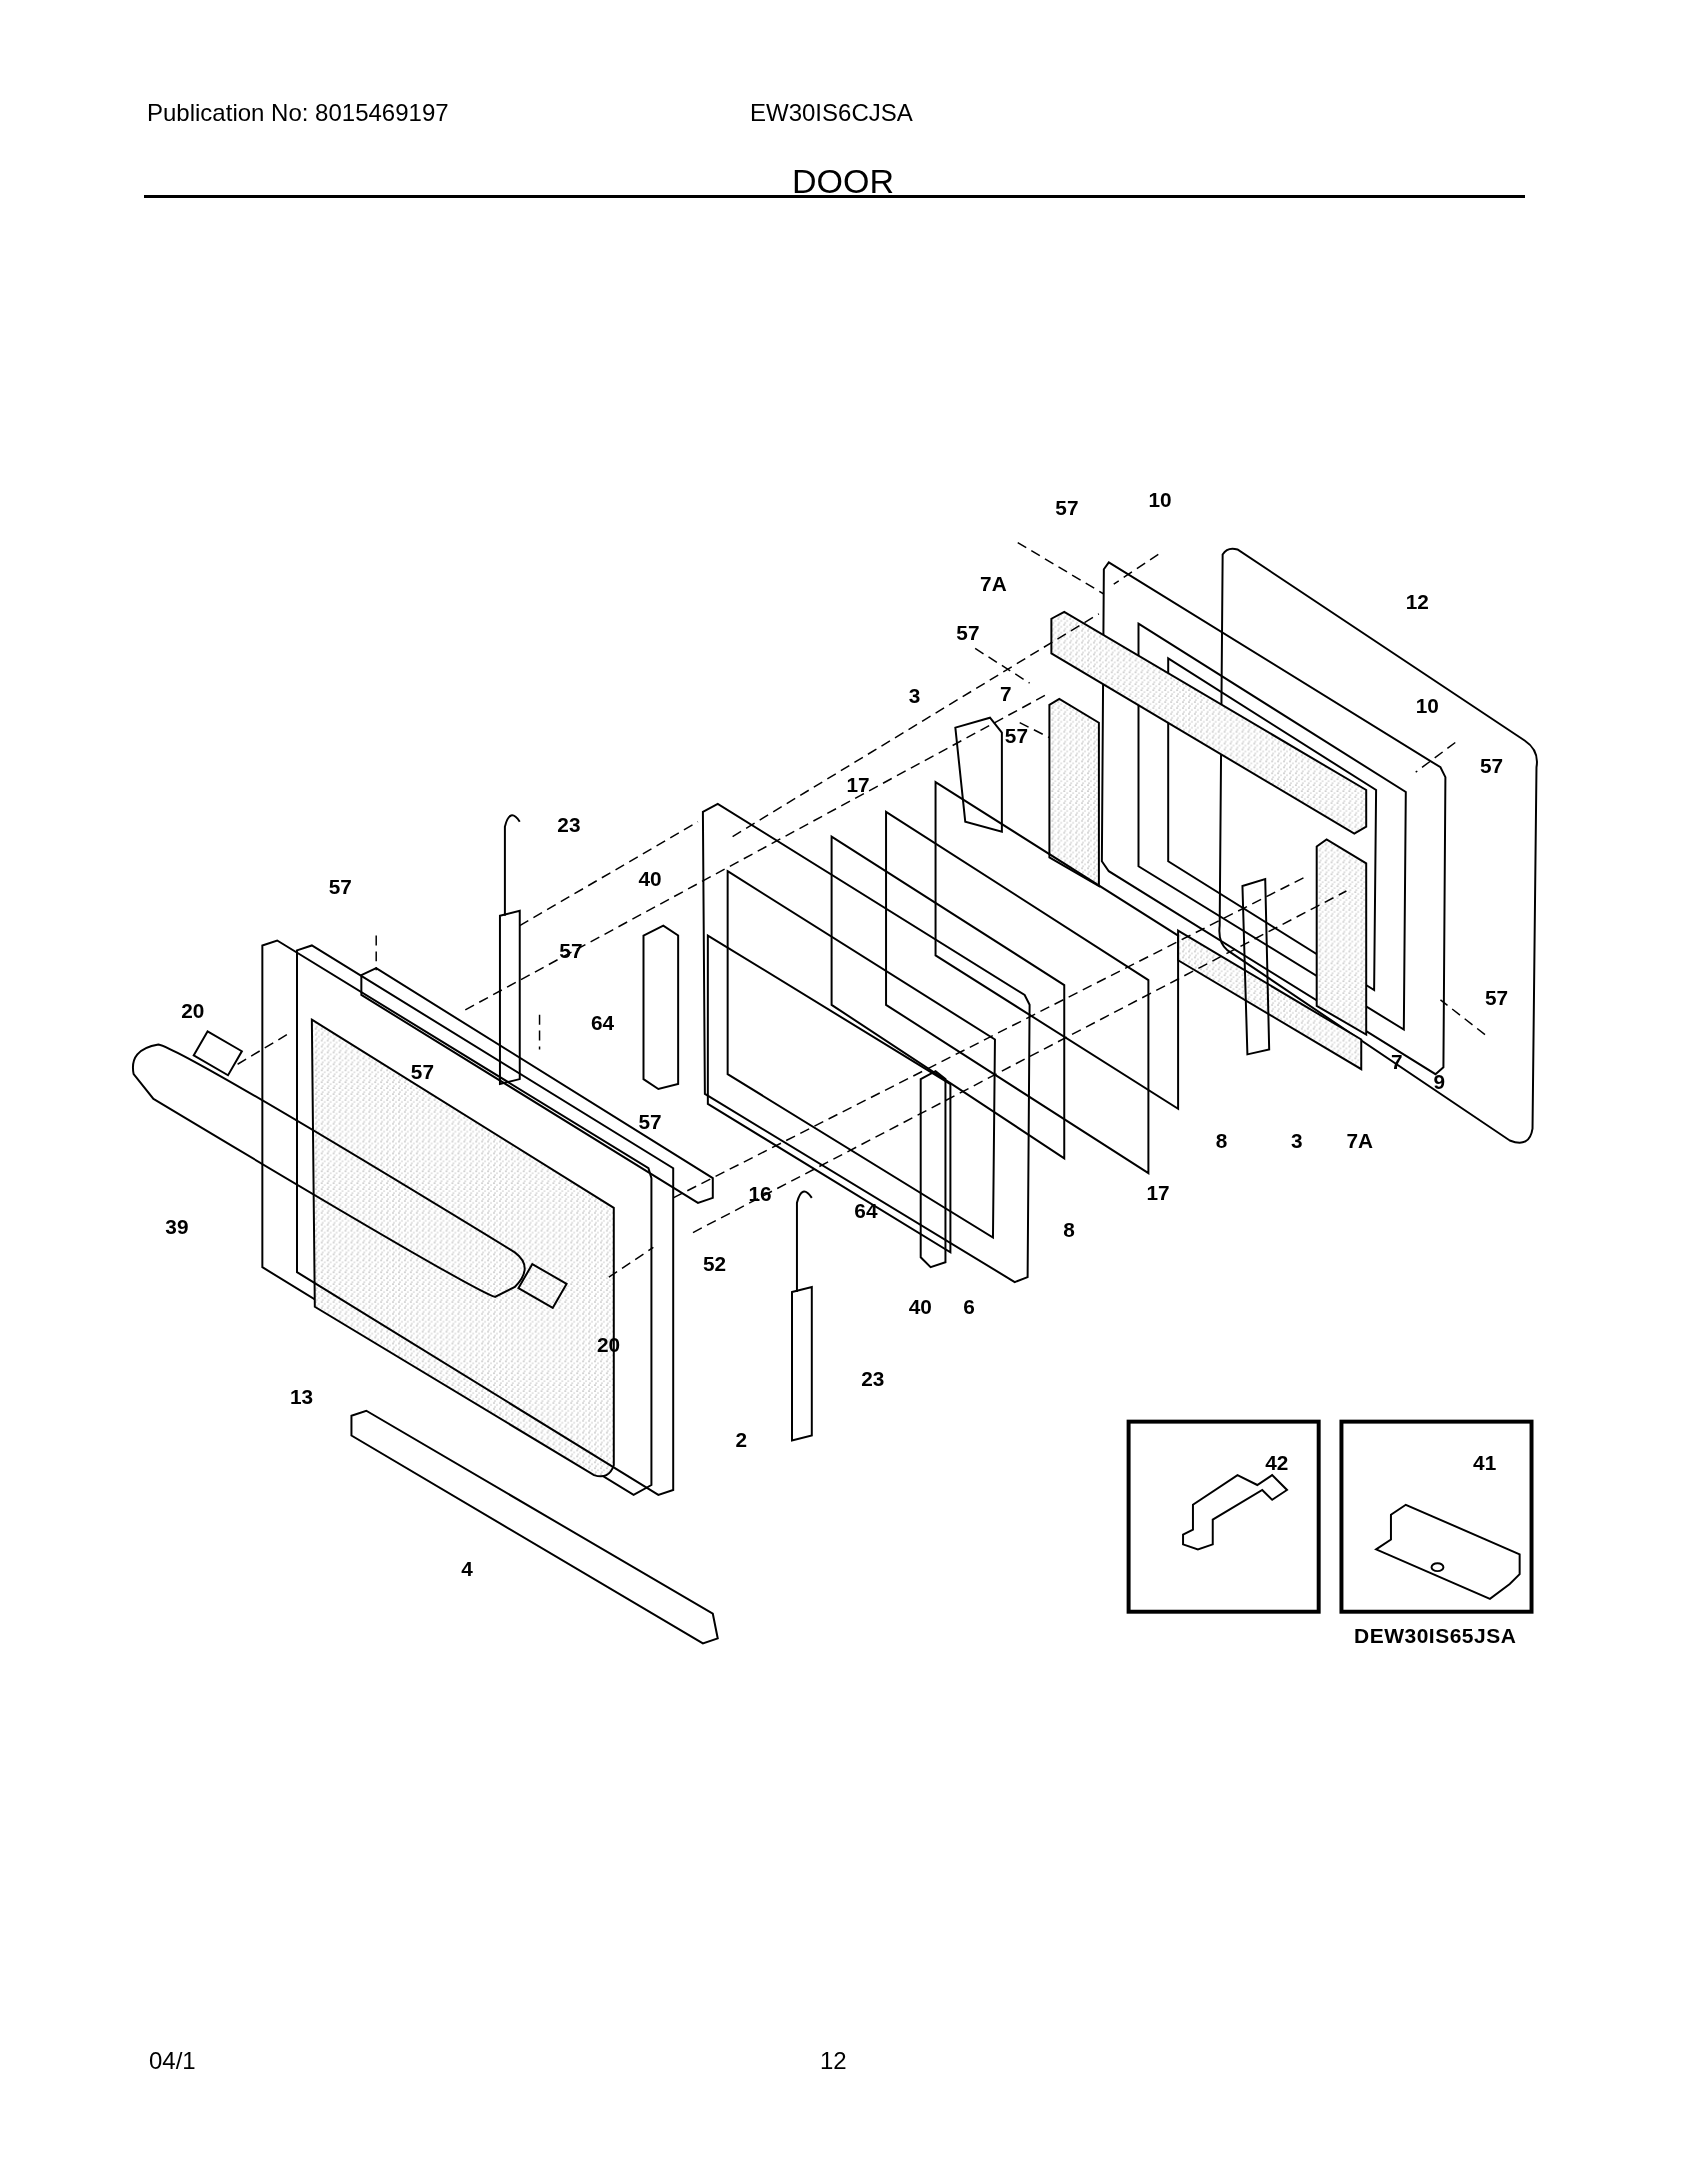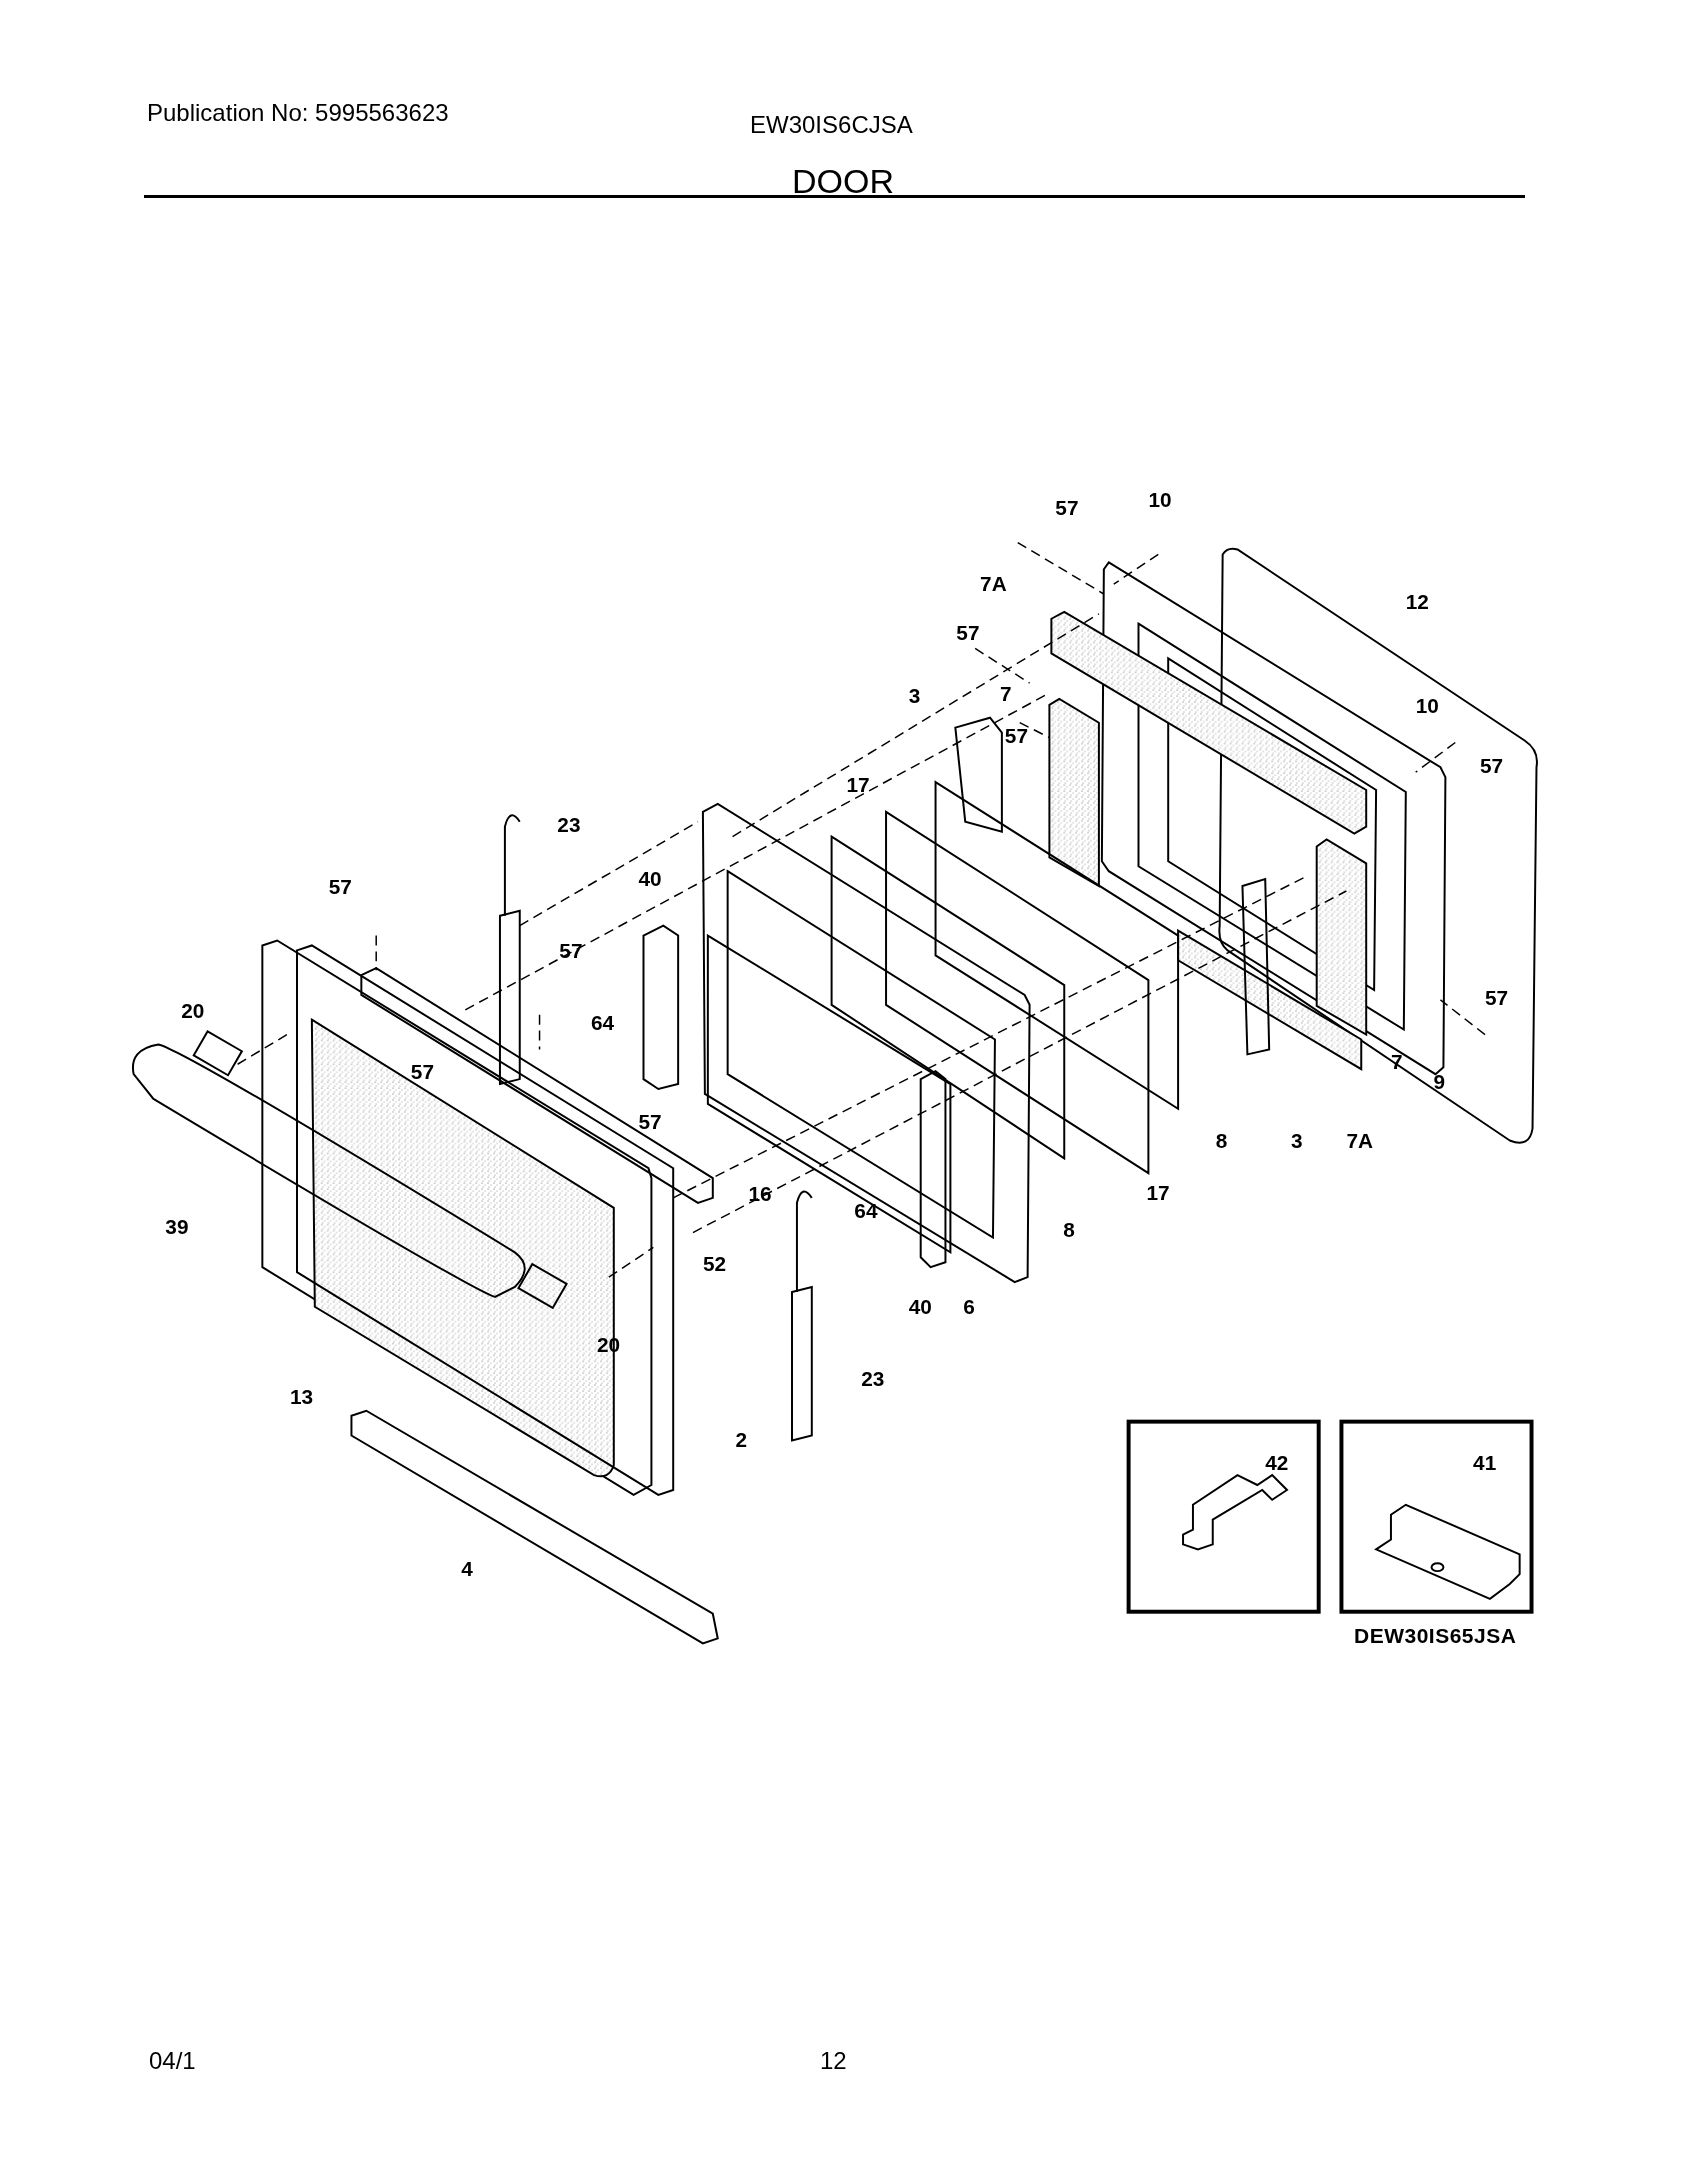--- a/index.html
+++ b/index.html
@@ -6,22 +6,22 @@
   body{width:1683px;height:2178px;position:relative;overflow:hidden;font-family:"Liberation Sans",sans-serif;color:#000;}
   .hdr{position:absolute;font-size:24px;font-family:"Liberation Sans",sans-serif;}
   .rule{position:absolute;left:144px;top:195px;width:1381px;height:3px;background:#000;}
   svg{position:absolute;left:0;top:0;}
   .callout{font-family:"Liberation Sans",sans-serif;font-weight:bold;font-size:21px;fill:#000;}
   .model-note{position:absolute;font-weight:bold;font-size:21px;letter-spacing:0.5px;text-align:right;}
 </style>
 </head>
 <body>
 
-<div class="hdr" style="left:147px;top:99px;">Publication No: 5995563623</div>
-<div class="hdr" style="left:750px;top:111px;">EW30IS6CJSA</div>
+<div class="hdr" style="left:147px;top:99px;">Publication No: 8015469197</div>
+<div class="hdr" style="left:750px;top:99px;">EW30IS6CJSA</div>
 <div class="hdr" style="left:792px;top:162px;font-size:34px;">DOOR</div>
 <div class="rule"></div>
 
 <svg width="1683" height="2178" viewBox="0 0 1700 2200">
   <defs>
     <pattern id="speckle" width="6" height="6" patternUnits="userSpaceOnUse">
       <rect width="6" height="6" fill="#fff"></rect>
       <circle cx="1" cy="1" r="0.6" fill="#555"></circle>
       <circle cx="4" cy="3" r="0.5" fill="#777"></circle>
       <circle cx="2" cy="5" r="0.5" fill="#666"></circle>

